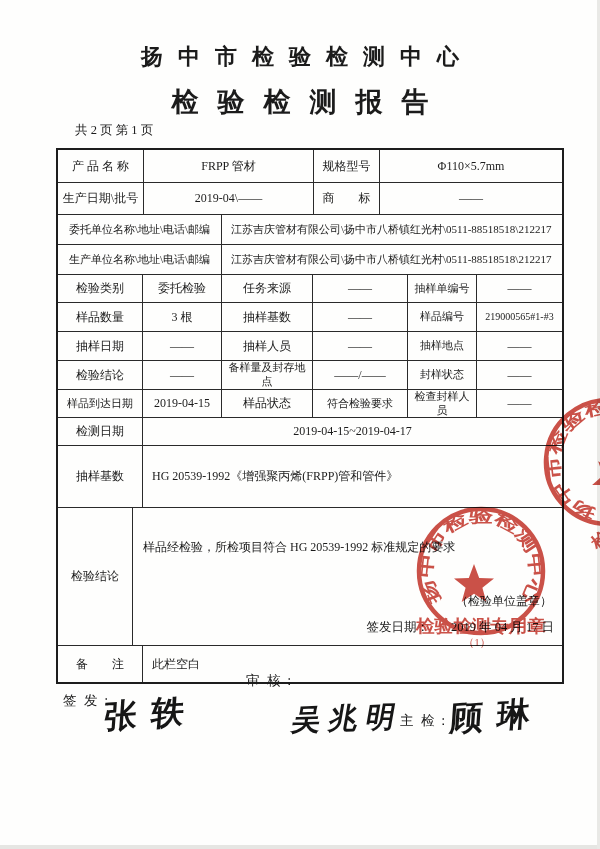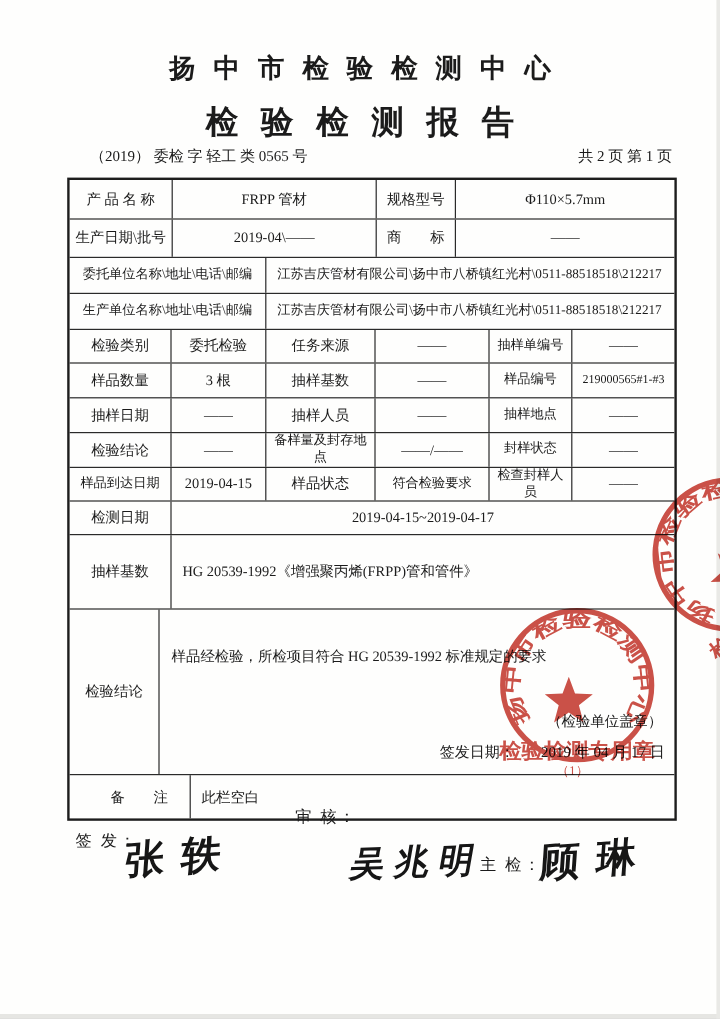--- a/index.html
+++ b/index.html
@@ -21,21 +21,21 @@
   .meta-line{
     position:absolute;top:122px;left:75px;right:40px;
     display:flex;justify-content:space-between;font-size:12.5px;
   }
   
   .rpt-table{
     position:absolute;left:56px;top:148px;width:508px;height:536px;
     border:2px solid #1d1d1d;box-sizing:border-box;background:transparent;
   }
   .trow{display:flex;border-bottom:1px solid #2a2a2a;box-sizing:border-box;}
-  .trow:last-child{border-bottom:none;padding-left:16px;}
+  .trow:last-child{border-bottom:none;}
   .cell{
     box-sizing:border-box;border-right:1px solid #2a2a2a;
     display:flex;align-items:center;justify-content:center;text-align:center;
     font-size:12px;line-height:1.25;padding:1px 2px;overflow:hidden;
   }
   .cell:last-child{border-right:none;flex:1 1 auto;}
   .cell.sm{font-size:11px;}
   .cell.xs{font-size:10px;}
   .cell.left{justify-content:flex-start;text-align:left;padding-left:9px;}
   
@@ -59,21 +59,20 @@
   .sig-name.mid{font-size:29px;letter-spacing:8px;transform:rotate(-2deg) skewX(-12deg);}
 </style>
 </head>
 <body>
 
 <div id="page">
 
   <div class="org-title">扬中市检验检测中心</div>
   <div class="report-title">检验检测报告</div>
   <div class="meta-line">
-    <span>（2019） 委检 字 轻工 类 0565 号</span>
     <span>共 2 页 第 1 页</span>
   </div>
 
   <div class="rpt-table">
 
     <div class="trow" style="height:33px">
       <div class="cell" style="width:86px">产 品 名 称</div>
       <div class="cell" style="width:170px">FRPP 管材</div>
       <div class="cell" style="width:66px">规格型号</div>
       <div class="cell">Φ110×5.7mm</div>

